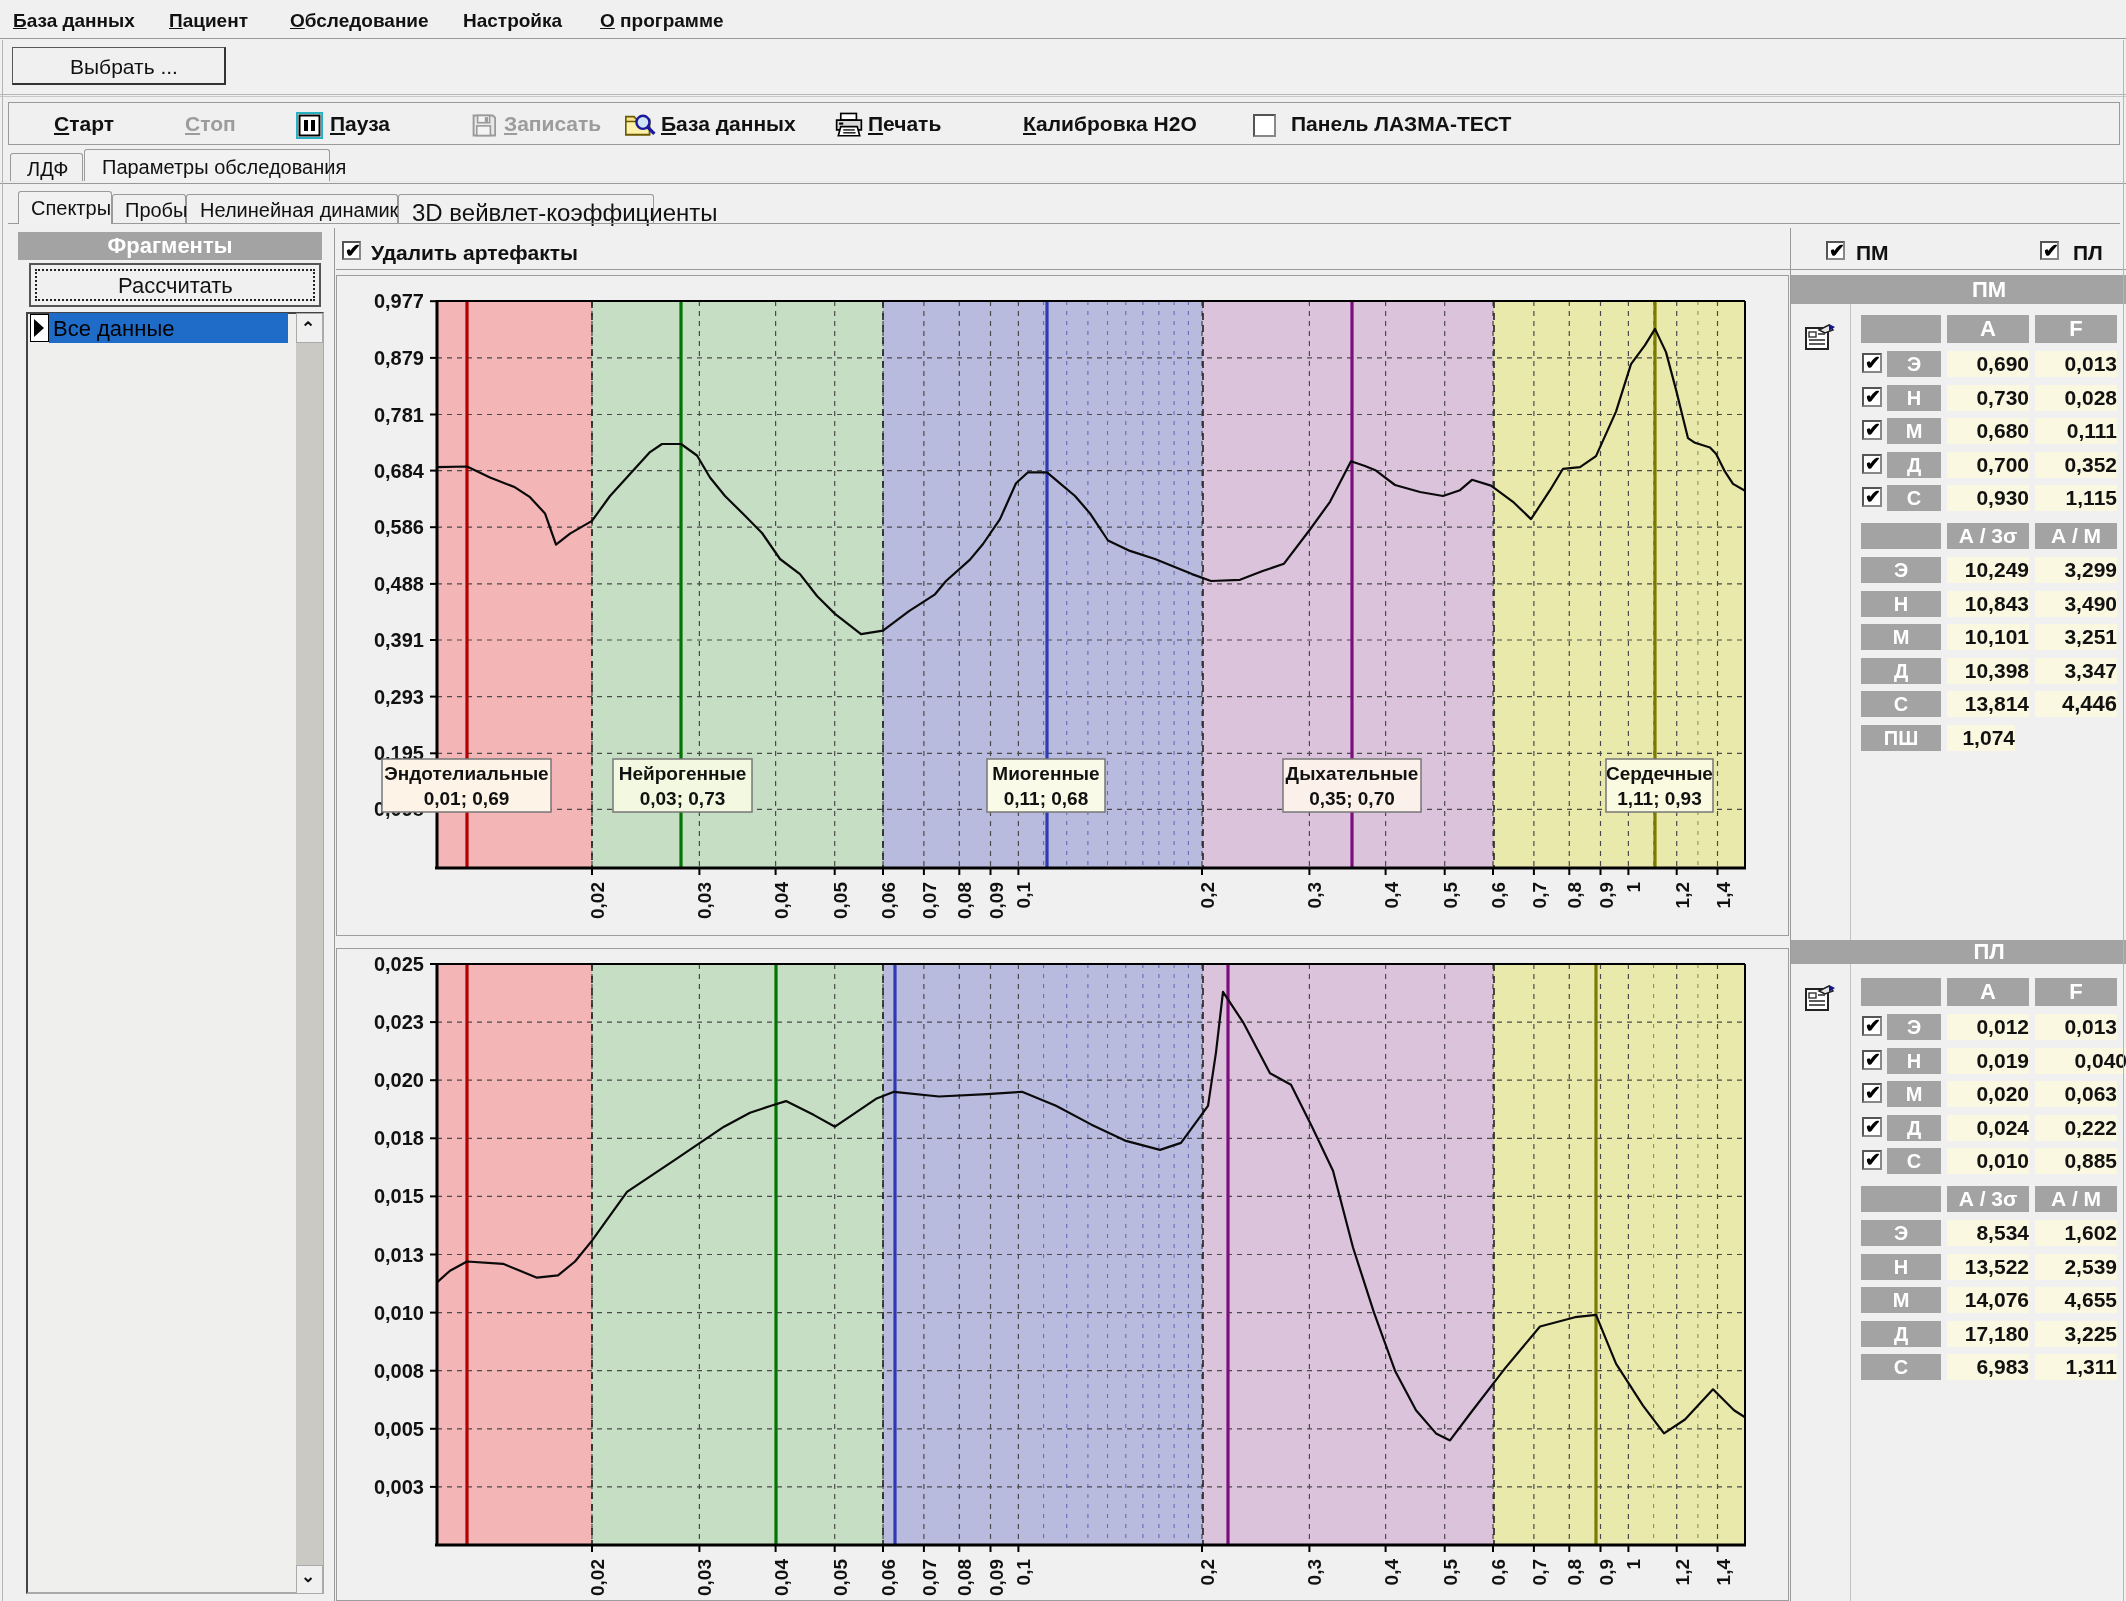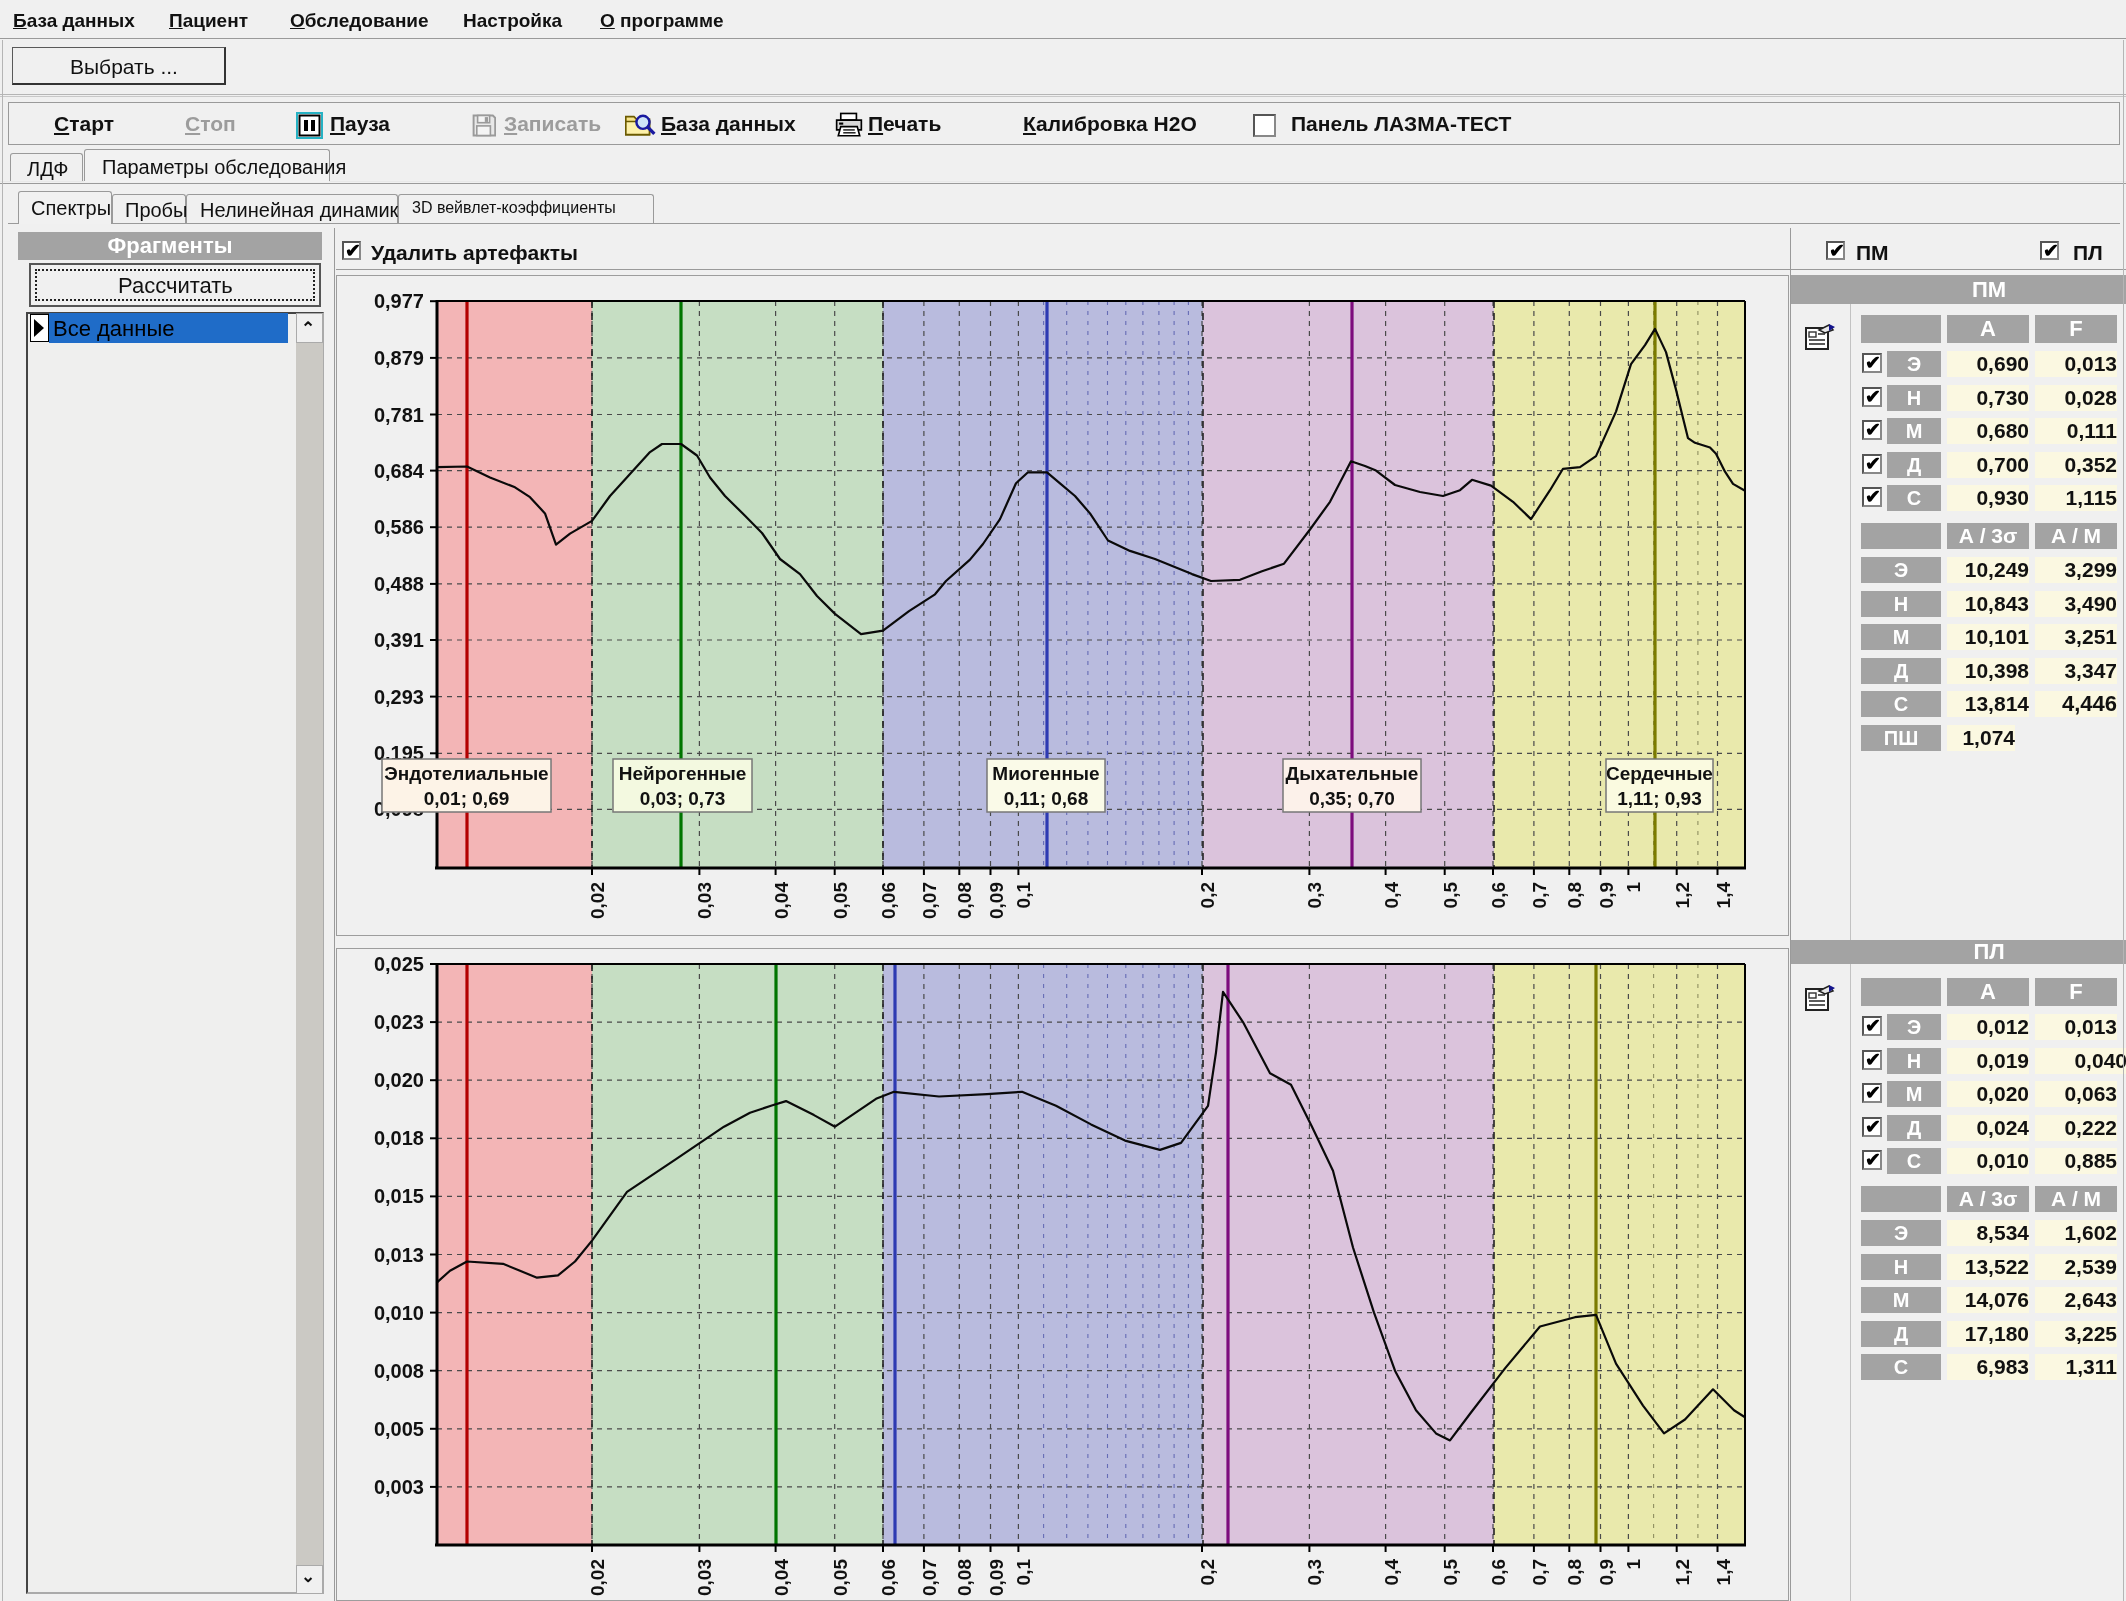--- a/index.html
+++ b/index.html
@@ -68,21 +68,21 @@
 <div class="hline" style="left:0;top:181px;width:2126px;border-color:#e8e8e8"></div>
 <div class="hline" style="left:0;top:182.5px;width:2126px;border-color:#9a9a9a"></div>
 <div class="hline" style="left:84px;top:181px;width:245px;border-color:#f2f2f2"></div>
 <div class="tab" style="left:18px;top:191px;width:94px;height:33px;z-index:2;background:#f1f1f1"></div>
 <div class="t" style="left:31px;top:197px;font-size:20px;z-index:3">Спектры</div>
 <div class="tab" style="left:112px;top:194px;width:74px;height:29px"></div>
 <div class="t" style="left:125px;top:199px;font-size:20px">Пробы</div>
 <div class="tab" style="left:186px;top:194px;width:212px;height:29px"></div>
 <div class="t" style="left:200px;top:199px;font-size:20px">Нелинейная динамика</div>
 <div class="tab" style="left:398px;top:194px;width:256px;height:29px"></div>
-<div class="t" style="left:412px;top:199px;font-size:16px">3D вейвлет-коэффициенты</div>
+<div class="t" style="left:412px;top:199px;font-size:24px">3D вейвлет-коэффициенты</div>
 <div class="hline" style="left:8px;top:223px;width:2112px;border-color:#9a9a9a"></div>
 <div class="hline" style="left:19px;top:223px;width:92px;border-color:#f1f1f1"></div>
 <div class="gc" style="left:18px;top:232px;width:304px;height:28px;font-size:22px;line-height:28px">Фрагменты</div>
 <div class="ab" style="left:29px;top:263px;width:292px;height:44px;background:#f0f0f0;border:2px solid #555"></div>
 <div class="ab" style="left:35px;top:269px;width:280px;height:32px;border:2px dotted #222"></div>
 <div class="t" style="left:118px;top:273px;font-size:22px">Рассчитать</div>
 <div class="ab" style="left:26px;top:312px;width:298px;height:1282px;background:#efefee;border:2px solid #444;border-bottom-color:#aaa;border-right-color:#aaa"></div>
 <div class="ab" style="left:30px;top:314px;width:19px;height:28px;background:#fff;border:1.5px solid #000"></div>
 <div class="ab" style="left:34px;top:319px;width:0;height:0;border-left:10px solid #000;border-top:9px solid transparent;border-bottom:9px solid transparent"></div>
 <div class="ab" style="left:49px;top:313px;width:239px;height:30px;background:#1f6cc8"></div>
@@ -483,20 +483,20 @@
 <div class="gc" style="left:1947px;top:1185.9999999999995px;width:82px;height:26px;font-size:21px;line-height:26px">А / 3σ</div>
 <div class="gc" style="left:2035px;top:1185.9999999999995px;width:82px;height:26px;font-size:21px;line-height:26px">А / М</div>
 <div class="gc" style="left:1861px;top:1219.9999999999995px;width:80px;height:26px;font-size:20px;line-height:26px">Э</div>
 <div class="yc" style="left:1947px;top:1219.9999999999995px;width:82px;height:26px;font-size:21px;line-height:26px">8,534</div>
 <div class="yc" style="left:2035px;top:1219.9999999999995px;width:82px;height:26px;font-size:21px;line-height:26px">1,602</div>
 <div class="gc" style="left:1861px;top:1253.5999999999995px;width:80px;height:26px;font-size:20px;line-height:26px">Н</div>
 <div class="yc" style="left:1947px;top:1253.5999999999995px;width:82px;height:26px;font-size:21px;line-height:26px">13,522</div>
 <div class="yc" style="left:2035px;top:1253.5999999999995px;width:82px;height:26px;font-size:21px;line-height:26px">2,539</div>
 <div class="gc" style="left:1861px;top:1287.1999999999994px;width:80px;height:26px;font-size:20px;line-height:26px">М</div>
 <div class="yc" style="left:1947px;top:1287.1999999999994px;width:82px;height:26px;font-size:21px;line-height:26px">14,076</div>
-<div class="yc" style="left:2035px;top:1287.1999999999994px;width:82px;height:26px;font-size:21px;line-height:26px">2,643</div>
+<div class="yc" style="left:2035px;top:1287.1999999999994px;width:82px;height:26px;font-size:21px;line-height:26px">4,655</div>
 <div class="gc" style="left:1861px;top:1320.7999999999993px;width:80px;height:26px;font-size:20px;line-height:26px">Д</div>
 <div class="yc" style="left:1947px;top:1320.7999999999993px;width:82px;height:26px;font-size:21px;line-height:26px">17,180</div>
 <div class="yc" style="left:2035px;top:1320.7999999999993px;width:82px;height:26px;font-size:21px;line-height:26px">3,225</div>
 <div class="gc" style="left:1861px;top:1354.3999999999992px;width:80px;height:26px;font-size:20px;line-height:26px">С</div>
 <div class="yc" style="left:1947px;top:1354.3999999999992px;width:82px;height:26px;font-size:21px;line-height:26px">6,983</div>
 <div class="yc" style="left:2035px;top:1354.3999999999992px;width:82px;height:26px;font-size:21px;line-height:26px">1,311</div>
 <div class="vline" style="left:2px;top:40px;height:1561px;border-color:#b5b5b5"></div>
 <div class="vline" style="left:2123px;top:40px;height:1561px;border-color:#b5b5b5"></div>
 </body></html>

